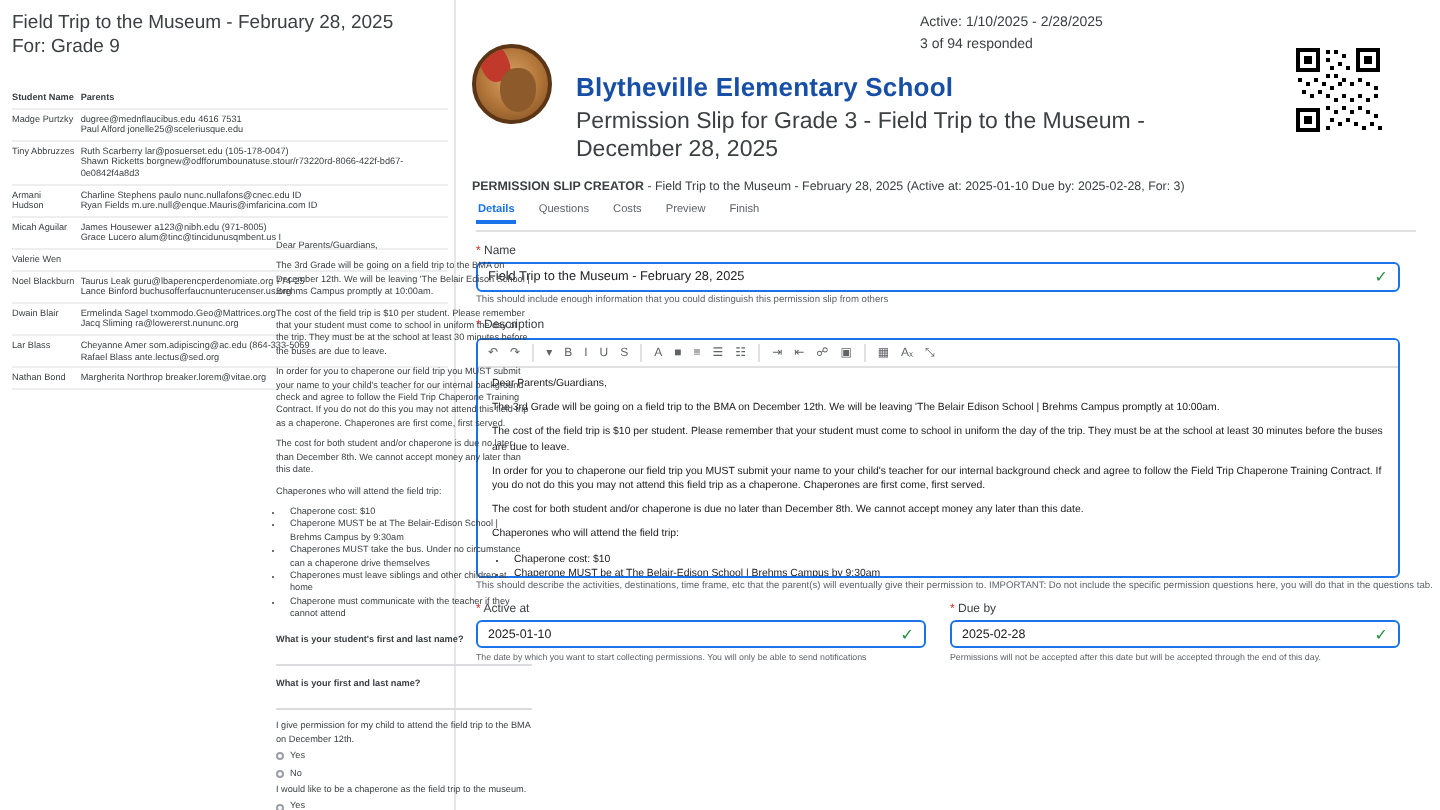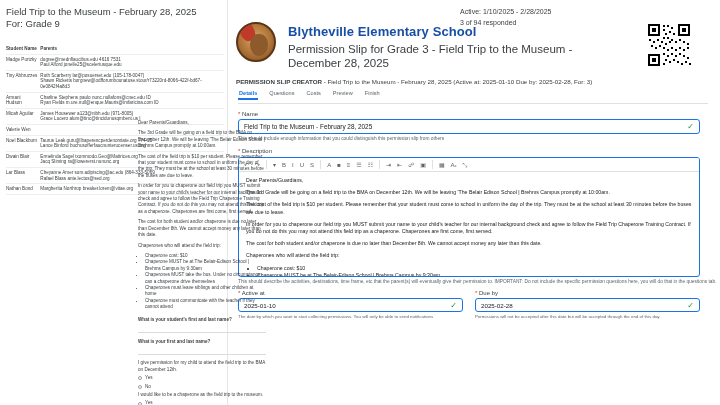--- a/index.html
+++ b/index.html
@@ -65,21 +65,21 @@
   }
   .crest .feather {
     position:absolute; left: 2px; top: -3px; width: 14px; height: 20px;
     background: #c0392b; border-radius: 50% 50% 40% 40%; transform: rotate(-25deg);
   }
   .crest .face {
     position:absolute; left: 12px; top: 10px; width: 18px; height: 22px;
     background: #8c5a2b; border-radius: 45% 45% 50% 50%;
   }
   .sch-text { padding-top: 2px; }
-  .sch-name { font-size: 13px; color: #174ea6; font-weight: bold; letter-spacing:.1px; }
+  .sch-name { font-size: 13px; color: #174ea6; font-weight: bold; letter-spacing:.1px;margin-top:12px; }
   .sch-sub { font-size: 11.5px; color: #3c4043; margin-top: 3px; line-height: 14px; max-width: 290px;}
 
   .qr {
     position: absolute; right: 28px; top: 22px;
     width: 46px; height: 46px; background: #fff;
   }
   .qr svg { display:block; }
 
   .slipbar {
     margin: 8px 0 0 8px; font-size: 6.2px; color: #3c4043;

